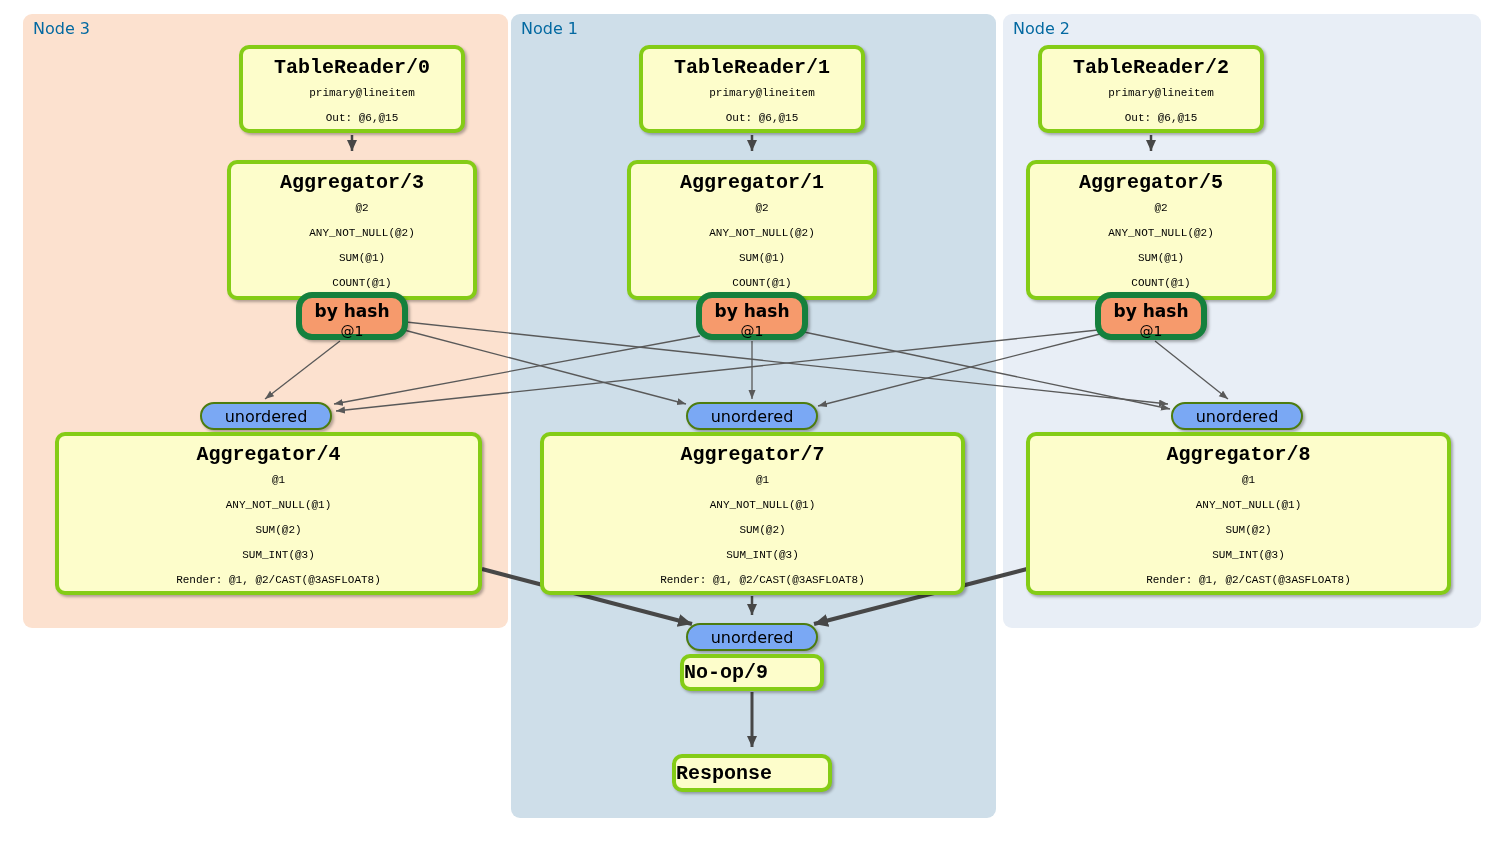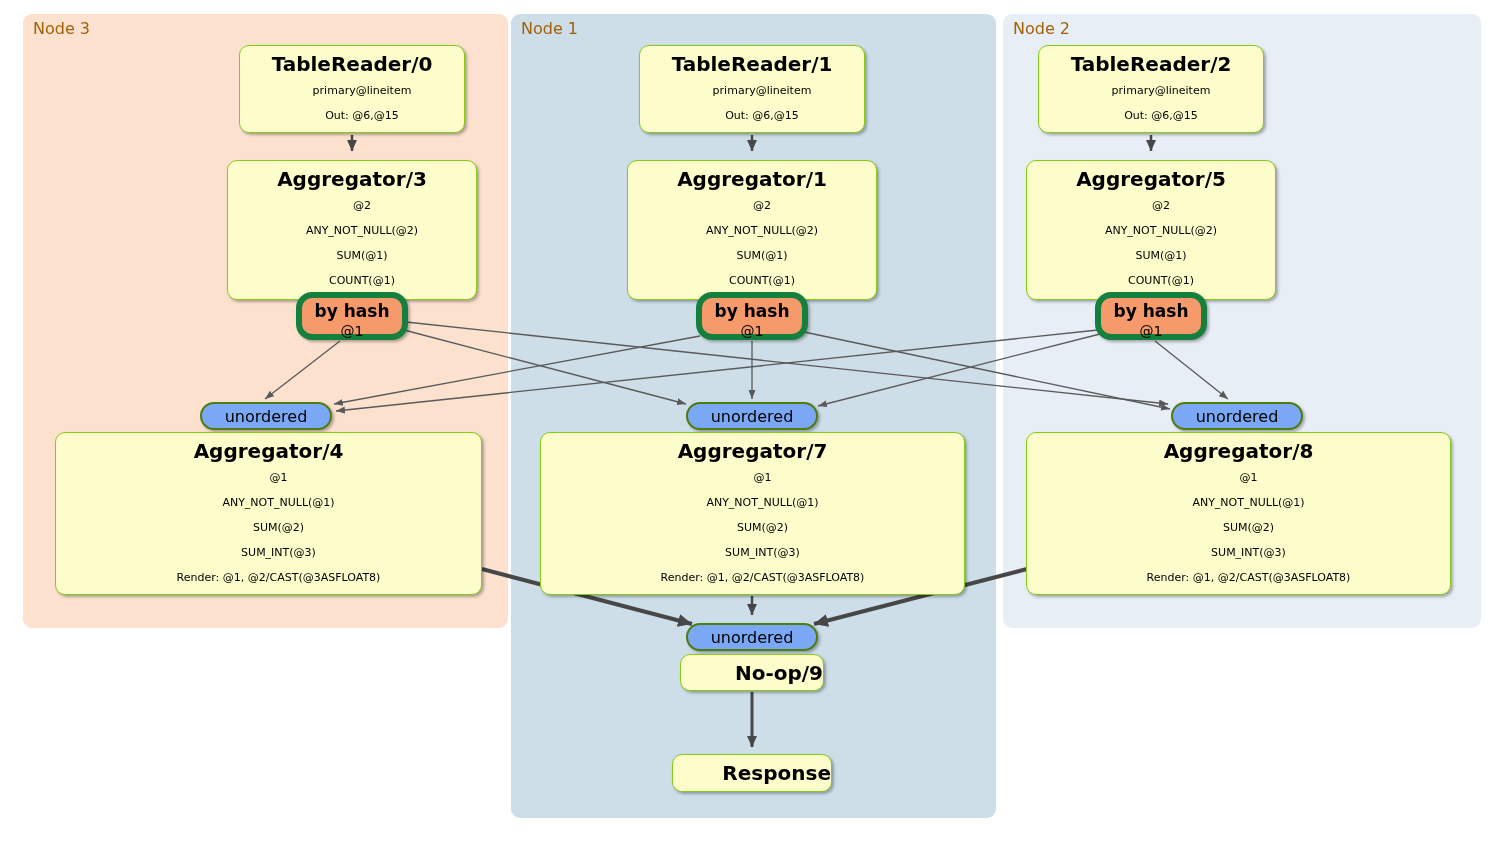--- a/index.html
+++ b/index.html
@@ -1,30 +1,30 @@
 <!DOCTYPE html>
 <html><head>
 <meta charset="utf-8">
 <style>
   html,body{margin:0;padding:0;background:#ffffff;}
   .canvas{
     position:relative;width:1504px;height:842px;background:#ffffff;
     font-family:"DejaVu Sans","Liberation Sans",sans-serif;color:#000;overflow:hidden;
   }
   .region{position:absolute;border-radius:9px;z-index:1;}
-  .region-label{position:absolute;top:5px;left:10px;font-size:16px;color:#a16207;z-index:2;}
+  .region-label{position:absolute;top:5px;left:10px;font-size:16px;color:#0369a1;z-index:2;}
   .edges{position:absolute;left:0;top:0;z-index:2;}
   .nodebox{position:absolute;z-index:3;text-align:center;box-sizing:border-box;}
   .ybox{
-    background:#fdfdcb;border:1px solid #84cc16;border-radius:10px;
-    box-shadow:2px 2px 3px rgba(0,0,0,0.30);padding-top:5px;
+    background:#fdfdcb;border:4px solid #84cc16;border-radius:10px;
+    box-shadow:2px 2px 3px rgba(0,0,0,0.30);padding-top:5px;font-family:Liberation Mono, monospace;
   }
   .ybox .title{font-weight:bold;font-size:20px;line-height:27px;white-space:nowrap;}
   .ybox .line{font-size:11px;line-height:25px;white-space:nowrap;margin-left:20px;}
-  .simple{display:flex;align-items:center;justify-content:flex-end;padding-top:0;}
+  .simple{display:flex;align-items:center;justify-content:flex-start;padding-top:0;}
   .simple .title{line-height:normal;}
   .router{
     background:#f69a6c;border:6px solid #15803d;border-radius:16px;
     box-shadow:2px 2px 3px rgba(0,0,0,0.30);
   }
   .router .rtitle{font-weight:bold;font-size:17px;line-height:23px;padding-top:2px;white-space:nowrap;}
   .router .rdetail{font-size:14px;line-height:17px;white-space:nowrap;}
   .sync{
     background:#7aa8f4;border:2px solid #4d7c0f;border-radius:15px;
     box-shadow:2px 2px 3px rgba(0,0,0,0.30);

